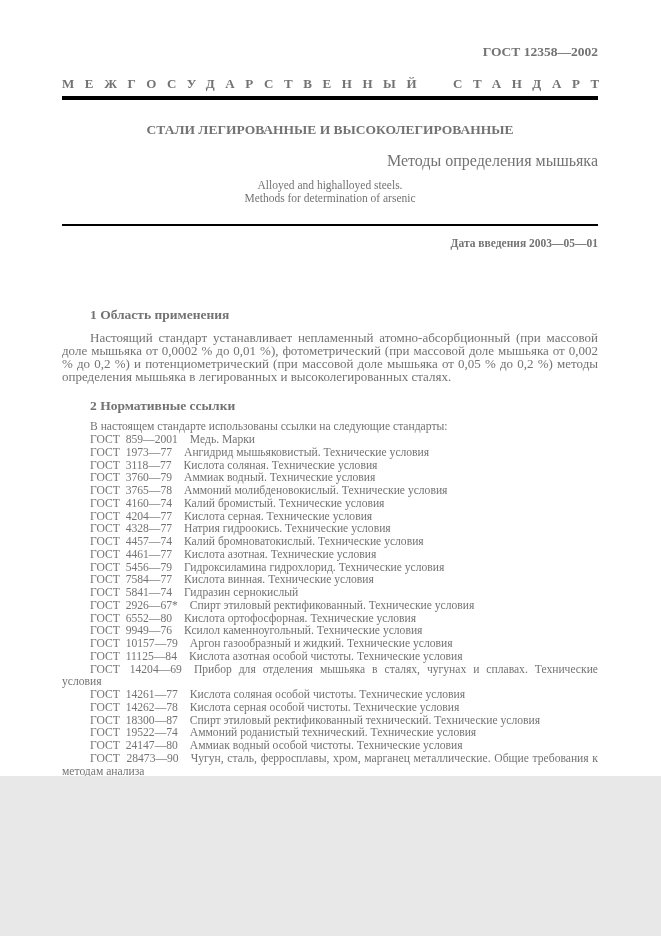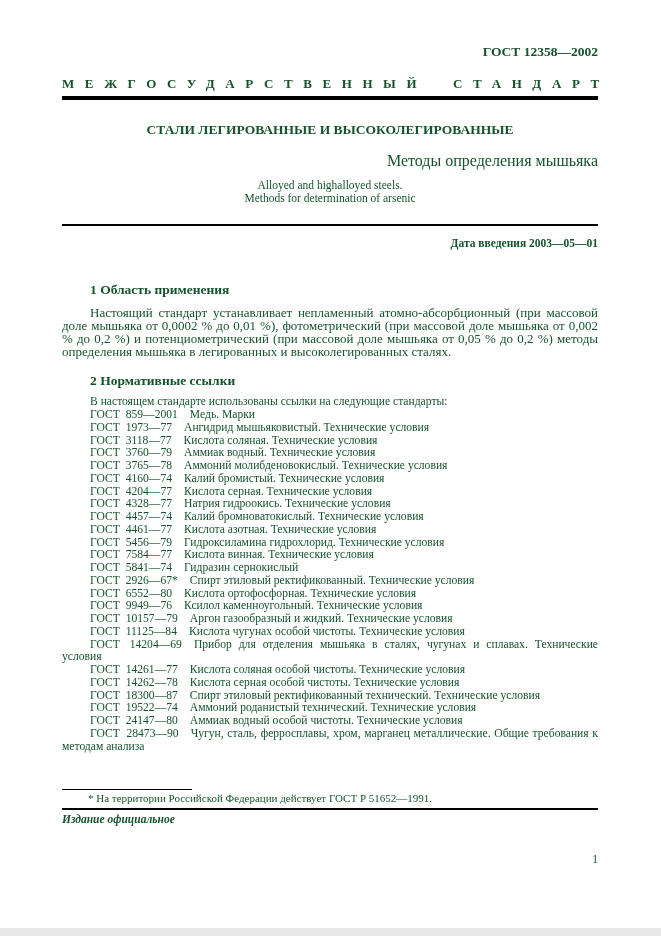--- a/index.html
+++ b/index.html
@@ -1,22 +1,22 @@
 <!DOCTYPE html>
 <html lang="ru"><head>
 <meta charset="utf-8">
 <style>
   html, body { margin: 0; padding: 0; background: #e8e8e8; }
   .page {
     position: relative;
     width: 661px;
-    height: 928px;
+    height: 776px;
     background: #ffffff;
     font-family: "Liberation Serif", "DejaVu Serif", serif;
-    color: #14532d;
+    color: #737373;
     overflow: hidden;
     margin: 0 auto;
   }
   .content { padding: 44px 63px 0 62px; }
 
   .doc-code {
     text-align: right;
     font-weight: 700;
     font-size: 13.5px;
     line-height: 15px;
@@ -54,21 +54,21 @@
   }
   .rule-thin { margin-top: 19px; border-top: 2px solid #000; height: 0; }
   .date-line {
     margin-top: 11px;
     text-align: right;
     font-weight: 700;
     font-size: 11.5px;
     line-height: 13px;
   }
   .sec-heading {
-    margin: 32px 0 0 28px;
+    margin: 57px 0 0 28px;
     font-size: 13.5px;
     font-weight: 700;
     line-height: 16px;
   }
   .sec-heading.second { margin-top: 15px; }
   .para {
     margin: 8px 0 0 0;
     font-size: 13px;
     line-height: 13.1px;
     text-align: justify;
@@ -180,21 +180,21 @@
         <p class="ref"><span class="code">ГОСТ 5841—74</span><span class="title">Гидразин сернокислый</span></p>
 
         <p class="ref"><span class="code">ГОСТ 2926—67*</span><span class="title">Спирт этиловый ректификованный. Технические условия</span></p>
 
         <p class="ref"><span class="code">ГОСТ 6552—80</span><span class="title">Кислота ортофосфорная. Технические условия</span></p>
 
         <p class="ref"><span class="code">ГОСТ 9949—76</span><span class="title">Ксилол каменноугольный. Технические условия</span></p>
 
         <p class="ref"><span class="code">ГОСТ 10157—79</span><span class="title">Аргон газообразный и жидкий. Технические условия</span></p>
 
-        <p class="ref"><span class="code">ГОСТ 11125—84</span><span class="title">Кислота чугунах особой чистоты. Технические условия</span></p>
+        <p class="ref"><span class="code">ГОСТ 11125—84</span><span class="title">Кислота азотная особой чистоты. Технические условия</span></p>
 
         <p class="ref"><span class="code">ГОСТ 14204—69</span><span class="title">Прибор для отделения мышьяка в сталях, чугунах и сплавах. Технические условия</span></p>
 
         <p class="ref"><span class="code">ГОСТ 14261—77</span><span class="title">Кислота соляная особой чистоты. Технические условия</span></p>
 
         <p class="ref"><span class="code">ГОСТ 14262—78</span><span class="title">Кислота серная особой чистоты. Технические условия</span></p>
 
         <p class="ref"><span class="code">ГОСТ 18300—87</span><span class="title">Спирт этиловый ректификованный технический. Технические условия</span></p>
 
         <p class="ref"><span class="code">ГОСТ 19522—74</span><span class="title">Аммоний роданистый технический. Технические условия</span></p>

